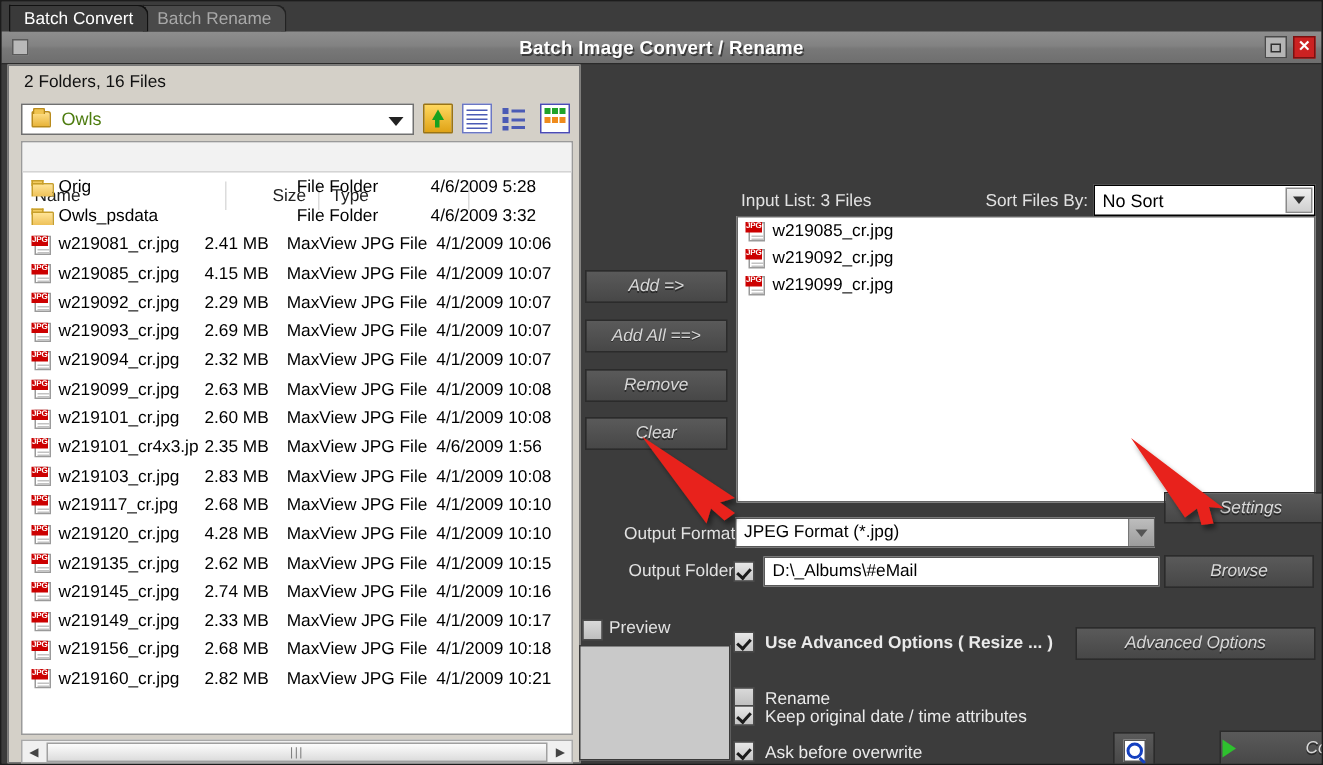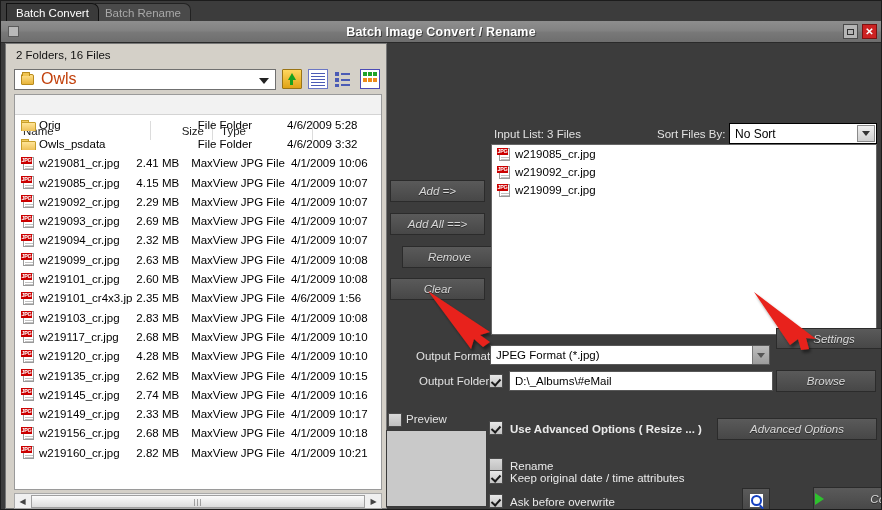--- a/index.html
+++ b/index.html
@@ -83,21 +83,21 @@
     width:262px; height:21px; background:#fff; border:1px solid #707070;
     display:flex; align-items:center; position:relative;
   }
   .folder-glyph {
     width:13px;height:11px;margin-left:6px;
     background:linear-gradient(to bottom,#ffe08a,#e8b43a);
     border:1px solid #b98b1c; border-radius:1px 2px 1px 1px;
     position:relative;
   }
   .folder-glyph:after{content:"";position:absolute;left:0;top:-3px;width:6px;height:3px;background:#f0c451;border:1px solid #b98b1c;border-bottom:none;border-radius:1px 1px 0 0;}
-  #folder-name { margin-left:7px; font-size:16px; color:#c2410c; }
+  #folder-name { margin-left:7px; font-size:12px; color:#4d7c0f; }
   #folder-caret {
     position:absolute; right:6px; top:8px;
     width:0;height:0;border-left:5px solid transparent;border-right:5px solid transparent;border-top:6px solid #222;
   }
   .tbar-icon { width:20px; height:20px; margin-left:6px; position:relative; }
 
   
   .ic-openfolder { background:linear-gradient(to bottom,#ffd75e,#e0a316); border:1px solid #9a7415; border-radius:1px; }
   .ic-openfolder:after{content:"";position:absolute;left:5px;top:3px;width:0;height:0;border-left:4px solid transparent;border-right:4px solid transparent;border-bottom:7px solid #17a11f;}
   .ic-openfolder:before{content:"";position:absolute;left:7px;top:9px;width:3px;height:6px;background:#17a11f;}
@@ -146,21 +146,21 @@
   .dk-btn {
     background:linear-gradient(to bottom,#5a5a5a,#474747);
     border:1px solid #2b2b2b;
     color:#d8d8d8; font-size:11.5px;
     display:flex; align-items:center; justify-content:center;
     text-shadow:0 1px 0 #2a2a2a;
     font-style:italic;
   }
   #btn-add    { position:absolute; left:389px; top:137px; width:95px; height:22px; }
   #btn-addall { position:absolute; left:389px; top:170px; width:95px; height:22px; }
-  #btn-remove { position:absolute; left:389px; top:203px; width:95px; height:22px;margin-left:12px; }
+  #btn-remove { position:absolute; left:389px; top:203px; width:95px; height:22px; }
   #btn-clear  { position:absolute; left:389px; top:235px; width:95px; height:22px; }
 
   
   #inputlist-label { position:absolute; left:493px; top:85px; font-size:11.5px; color:#e2e2e2; }
   #sortby-label { position:absolute; left:656px; top:85px; font-size:11.5px; color:#e2e2e2; }
   #sort-combo {
     position:absolute; left:728px; top:80px; width:148px; height:21px;
     background:#fff; border:1px solid #000; display:flex; align-items:center;
   }
   #sort-value { margin-left:5px; font-size:12px; color:#000; }

